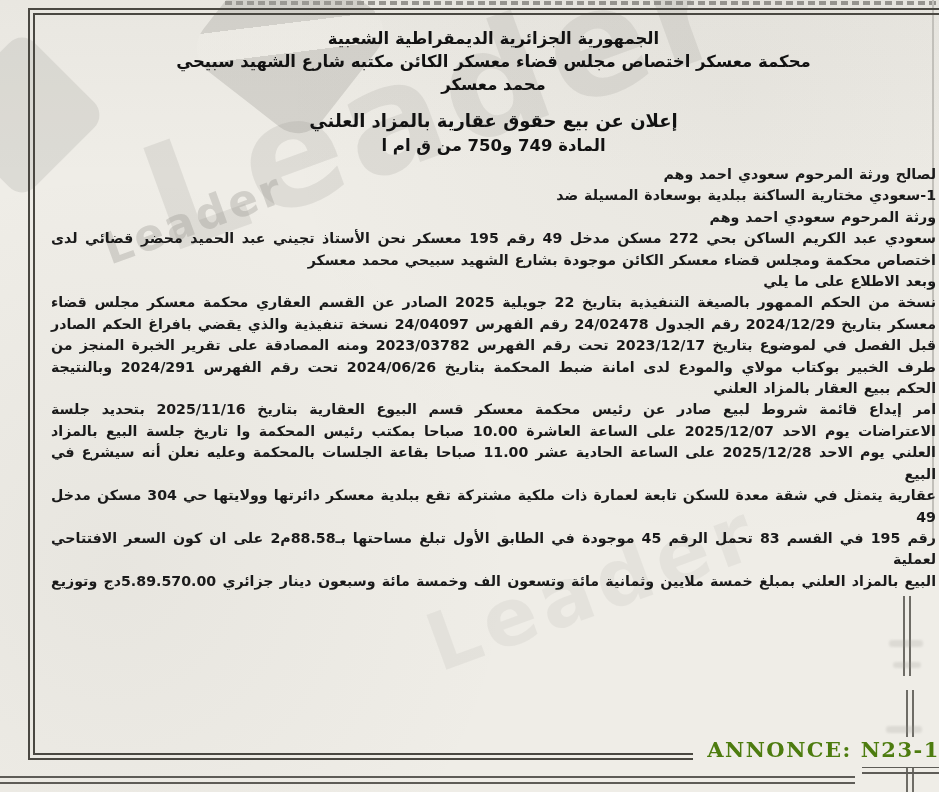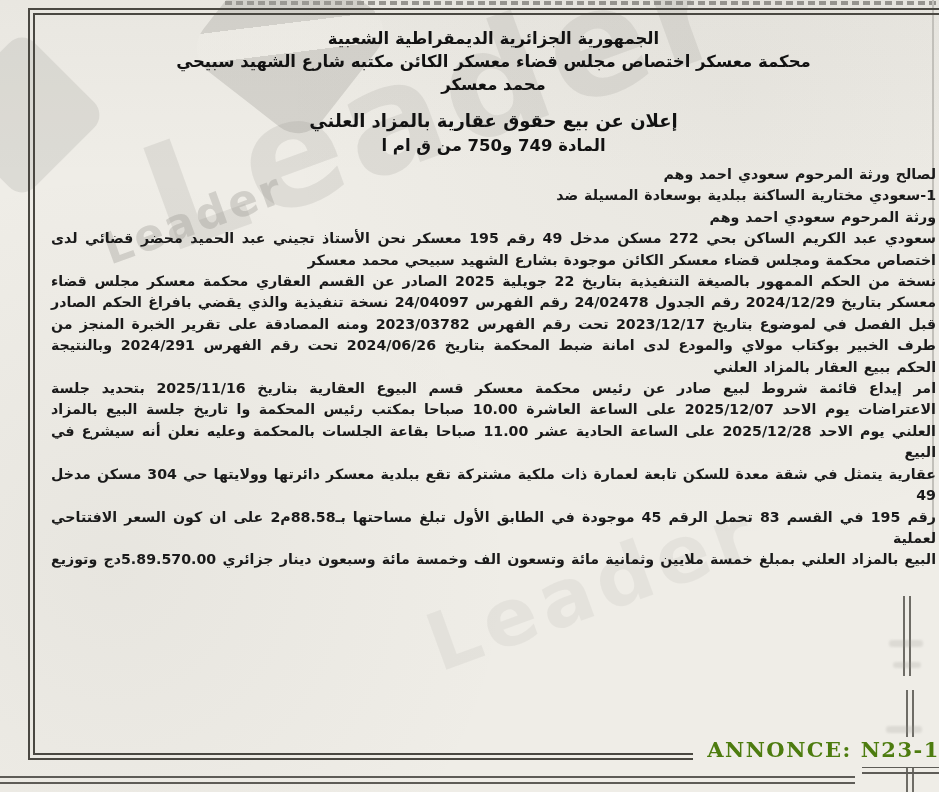--- a/index.html
+++ b/index.html
@@ -83,20 +83,21 @@
       <div class="title">إعلان عن بيع حقوق عقارية بالمزاد العلني</div>
       <div class="subtitle">المادة 749 و750 من ق ام ا</div>
     </div>
 
     <div class="body-text">
       <div class="b-line">لصالح ورثة المرحوم سعودي احمد وهم</div>
       <div class="b-line">1-سعودي مختارية الساكنة ببلدية بوسعادة المسيلة ضد</div>
       <div class="b-line">ورثة المرحوم سعودي احمد وهم</div>
       <div class="b-line full">سعودي عبد الكريم الساكن بحي 272 مسكن مدخل 49 رقم 195 معسكر نحن الأستاذ تجيني عبد الحميد محضر قضائي لدى</div>
       <div class="b-line">اختصاص محكمة ومجلس قضاء معسكر الكائن موجودة بشارع الشهيد سبيحي محمد معسكر</div>
+      <div class="b-line">وبعد الاطلاع على ما يلي</div>
       <div class="b-line full">نسخة من الحكم الممهور بالصيغة التنفيذية بتاريخ 22 جويلية 2025 الصادر عن القسم العقاري محكمة معسكر مجلس قضاء</div>
       <div class="b-line full">معسكر بتاريخ 2024/12/29 رقم الجدول 24/02478 رقم الفهرس 24/04097 نسخة تنفيذية والذي يقضي بافراغ الحكم الصادر</div>
       <div class="b-line full">قبل الفصل في لموضوع بتاريخ 2023/12/17 تحت رقم الفهرس 2023/03782 ومنه المصادقة على تقرير الخبرة المنجز من</div>
       <div class="b-line full">طرف الخبير بوكتاب مولاي والمودع لدى امانة ضبط المحكمة بتاريخ 2024/06/26 تحت رقم الفهرس 2024/291 وبالنتيجة</div>
       <div class="b-line center">الحكم ببيع العقار بالمزاد العلني</div>
       <div class="b-line full">امر إيداع قائمة شروط لبيع صادر عن رئيس محكمة معسكر قسم البيوع العقارية بتاريخ 2025/11/16 بتحديد جلسة</div>
       <div class="b-line full">الاعتراضات يوم الاحد 2025/12/07 على الساعة العاشرة 10.00 صباحا بمكتب رئيس المحكمة وا تاريخ جلسة البيع بالمزاد</div>
       <div class="b-line full">العلني يوم الاحد 2025/12/28 على الساعة الحادية عشر 11.00 صباحا بقاعة الجلسات بالمحكمة وعليه نعلن أنه سيشرع في البيع</div>
       <div class="b-line full">عقارية يتمثل في شقة معدة للسكن تابعة لعمارة ذات ملكية مشتركة تقع ببلدية معسكر دائرتها وولايتها حي 304 مسكن مدخل 49</div>
       <div class="b-line full">رقم 195 في القسم 83 تحمل الرقم 45 موجودة في الطابق الأول تبلغ مساحتها بـ88.58م2 على ان كون السعر الافتتاحي لعملية</div>

